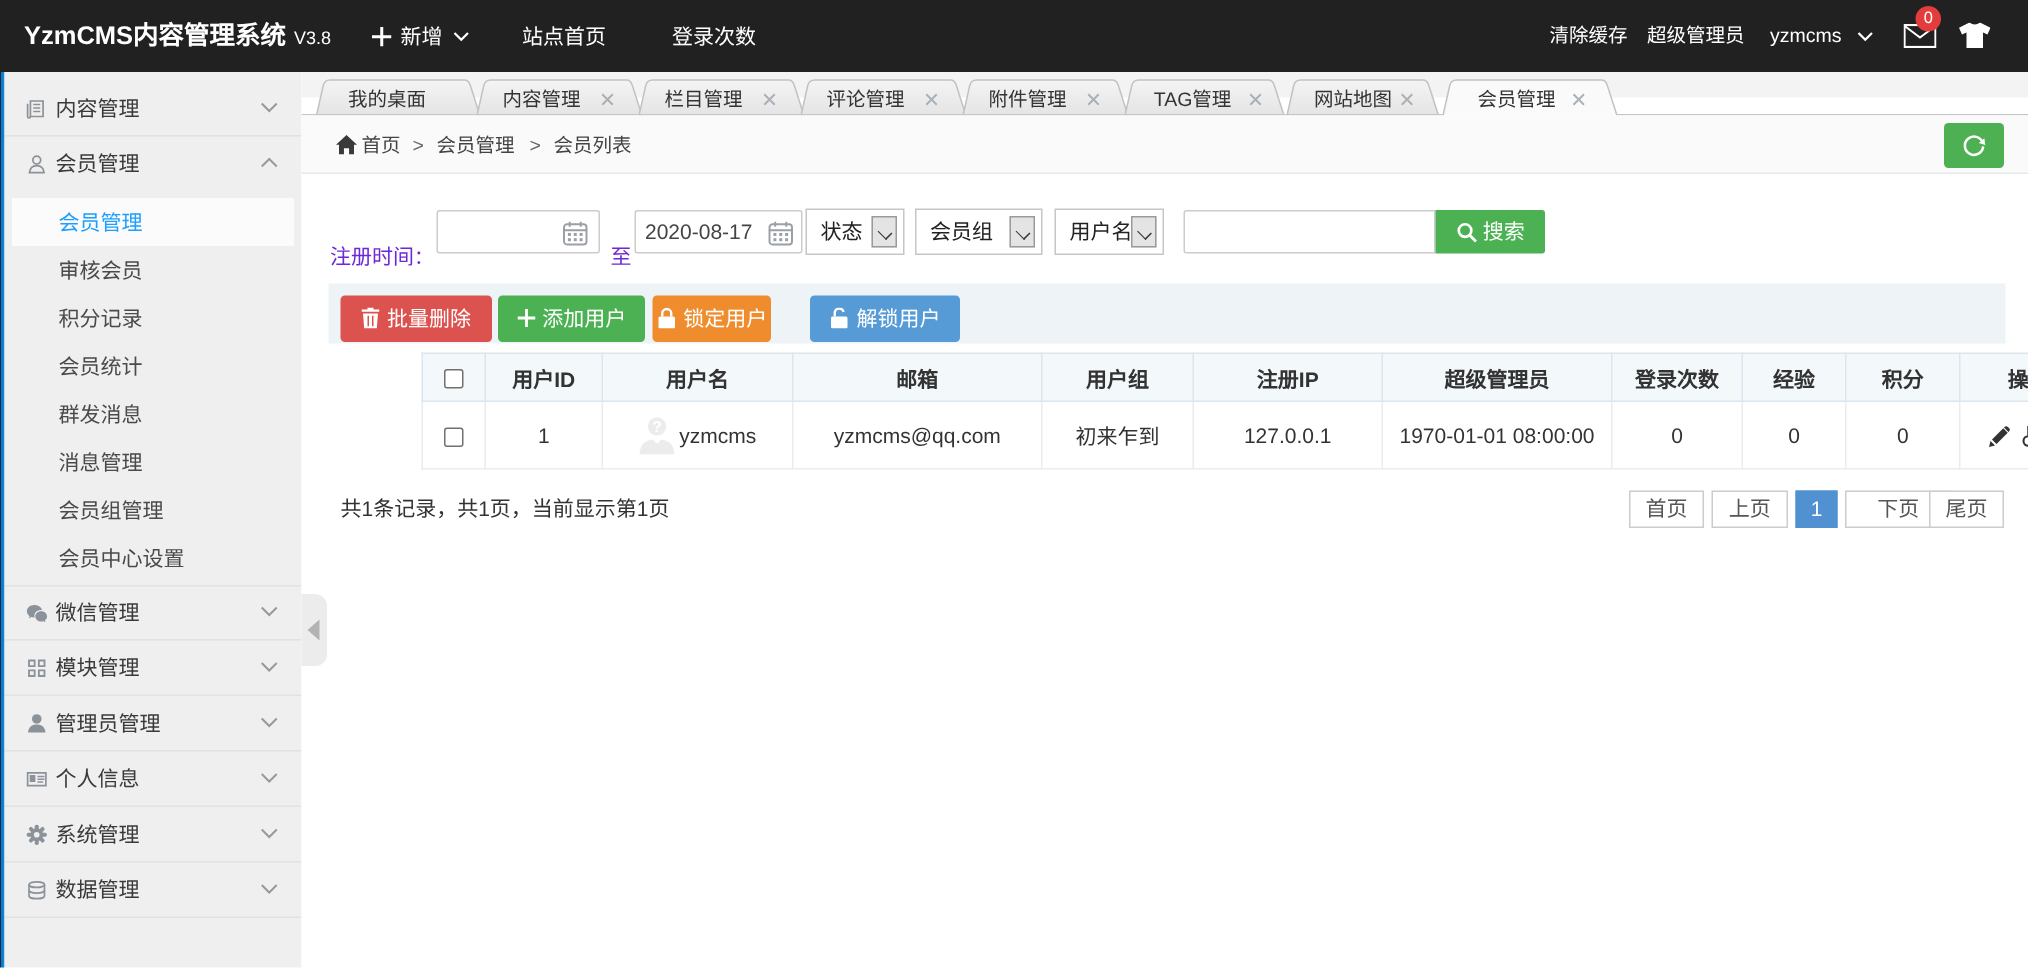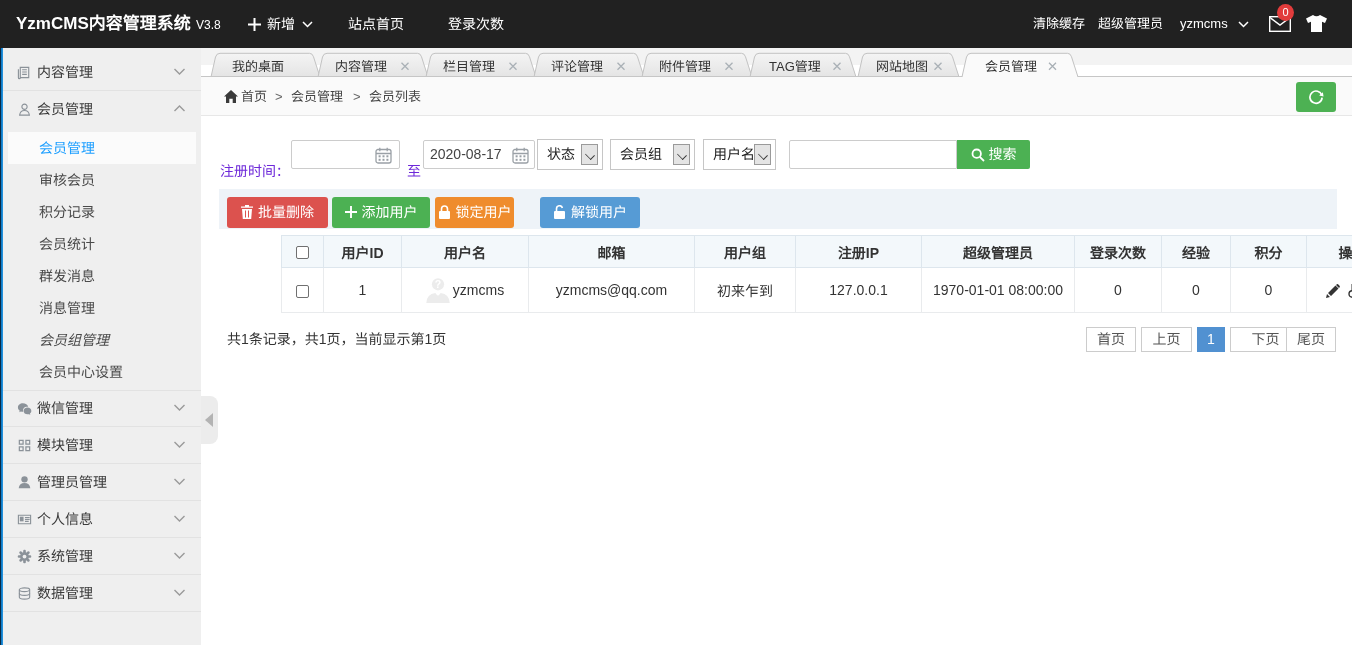--- a/index.html
+++ b/index.html
@@ -117,21 +117,21 @@
     </div>
   <div class="sub" style="top:148px;">
       <span class="txt">积分记录</span>
     </div>
   <div class="sub" style="top:212px;">
       <span class="txt">群发消息</span>
     </div>
   <div class="sub" style="top:244px;">
       <span class="txt">消息管理</span>
     </div>
-  <div class="sub" style="top:276px;font-style:italic;">
+  <div class="sub" style="top:276px;">
       <span class="txt">会员组管理</span>
     </div>
   <div class="sub" style="top:308px;">
       <span class="txt">会员中心设置</span>
     </div>
   <div style="position:absolute;left:3px;top:342px;width:198px;height:0;border-top:1px solid #e2e2e2;"></div>
   <div class="mitem" style="top:342px;">
     <svg class="ic" width="15" height="15" viewBox="0 0 16 16">
         <path fill="#8b9299" d="M6.2 2.5C3.3 2.5 1 4.5 1 7c0 1.4.7 2.6 1.9 3.4l-.5 1.6 1.8-.9c.6.2 1.3.3 2 .3h.3A4.1 4.1 0 0 1 11 6.1c.3 0 .6 0 .9.1-.5-2.1-2.9-3.7-5.7-3.7zm5 4.5c-2.3 0-4.2 1.6-4.2 3.6s1.9 3.6 4.2 3.6c.5 0 1-.1 1.5-.2l1.5.7-.4-1.3c.9-.7 1.5-1.7 1.5-2.8 0-2-1.8-3.6-4.1-3.6z"></path>
       </svg>

